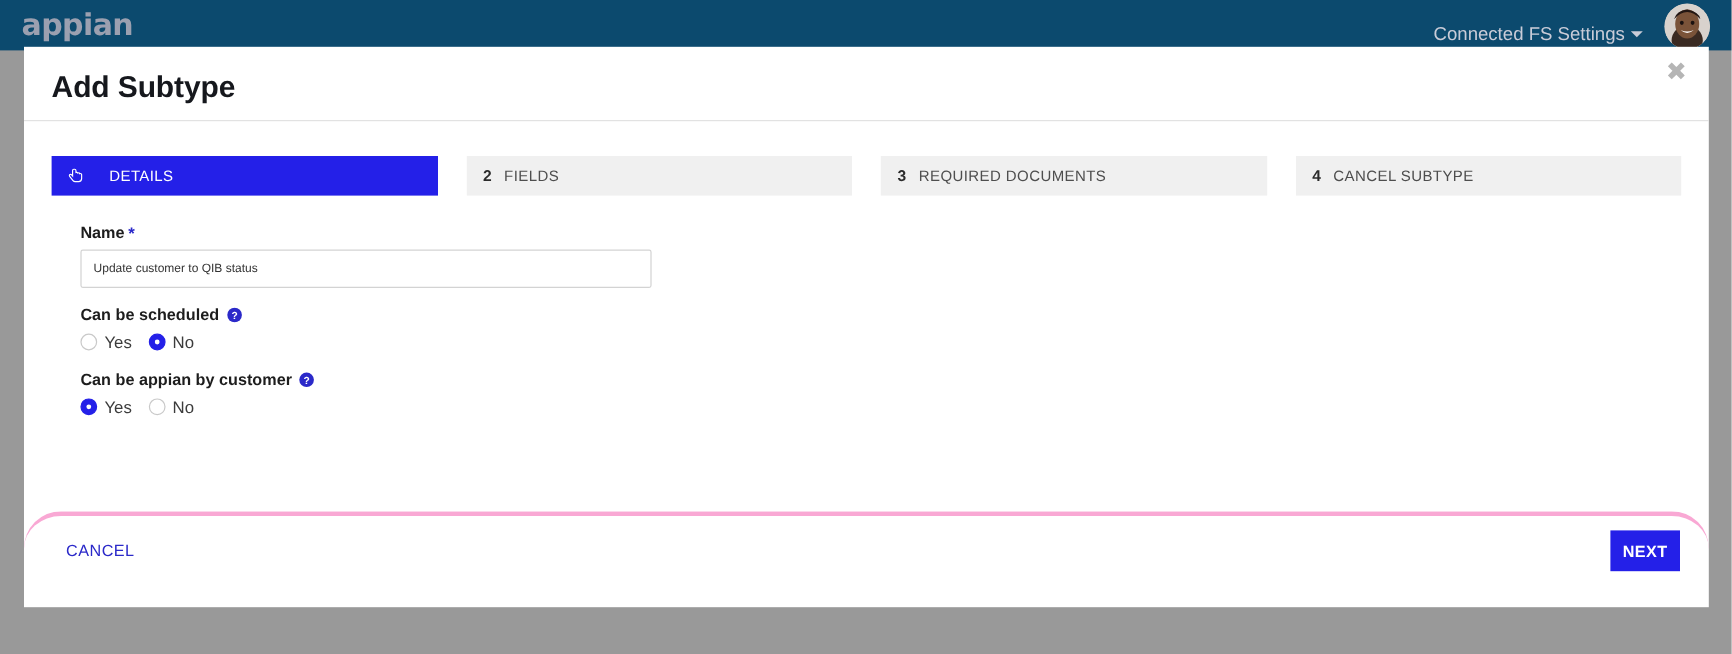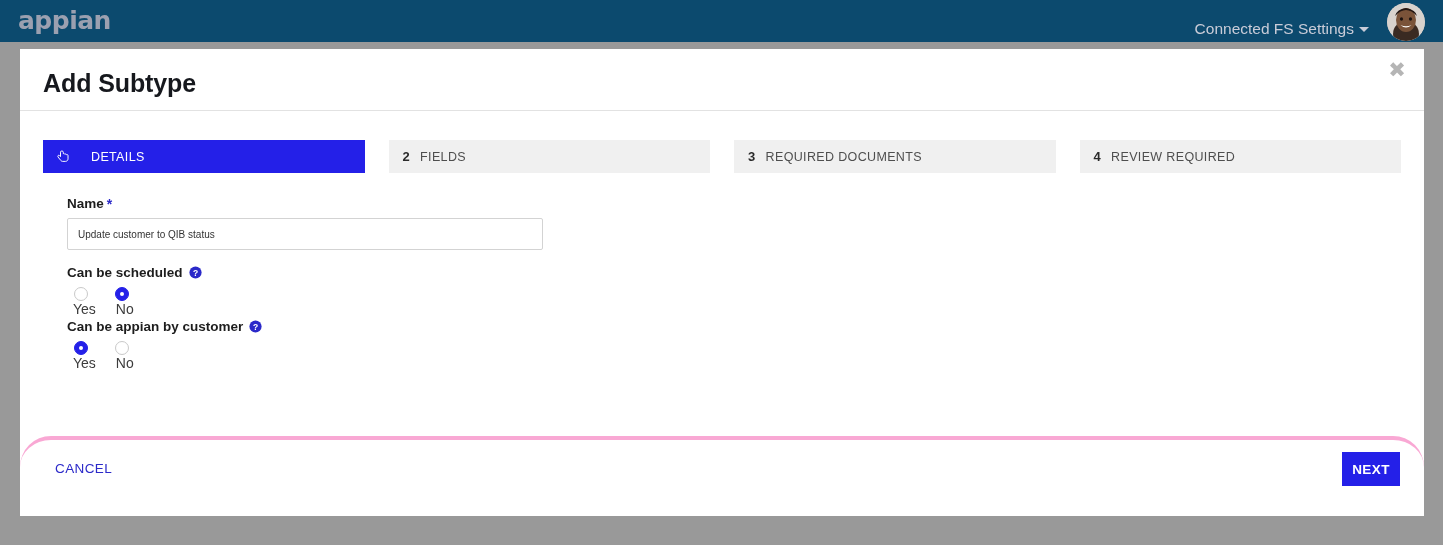--- a/index.html
+++ b/index.html
@@ -60,21 +60,21 @@
     height: 38px;
     border-radius: 50%;
     overflow: hidden;
     background: #cfc9c4;
   }
 
   
   #modal {
     position: absolute;
     left: 20px;
-    top: 49px;
+    top: 39px;
     width: 1404px;
     height: 467px;
     background: #ffffff;
     z-index: 5;
   }
 
   #modal-header {
     position: relative;
     height: 62px;
     border-bottom: 1px solid #e2e2e2;
@@ -195,21 +195,20 @@
     display: flex;
     align-items: center;
     gap: 14px;
     margin-top: 5px;
   }
   .radio-opt {
     display: flex;
     align-items: center;
     cursor: pointer;
     user-select: none;
-    flex-direction: column;
   }
   .radio-mark {
     width: 14px;
     height: 14px;
     border-radius: 50%;
     border: 1px solid #c9c9c9;
     background: #ffffff;
     display: inline-block;
     position: relative;
     flex: 0 0 auto;
@@ -317,21 +316,21 @@
       <span>FIELDS</span>
     </div>
 
     <div class="step">
       <span class="step-num">3</span>
       <span>REQUIRED DOCUMENTS</span>
     </div>
 
     <div class="step">
       <span class="step-num">4</span>
-      <span>REVIEW REQUIRED</span>
+      <span>CANCEL SUBTYPE</span>
     </div>
   </div>
 
   <div id="modal-body">
 
     <div class="field-group" id="name-field-group">
       <div class="field-label">
         <span>Name</span>
         <span class="req-star">*</span>
       </div>

